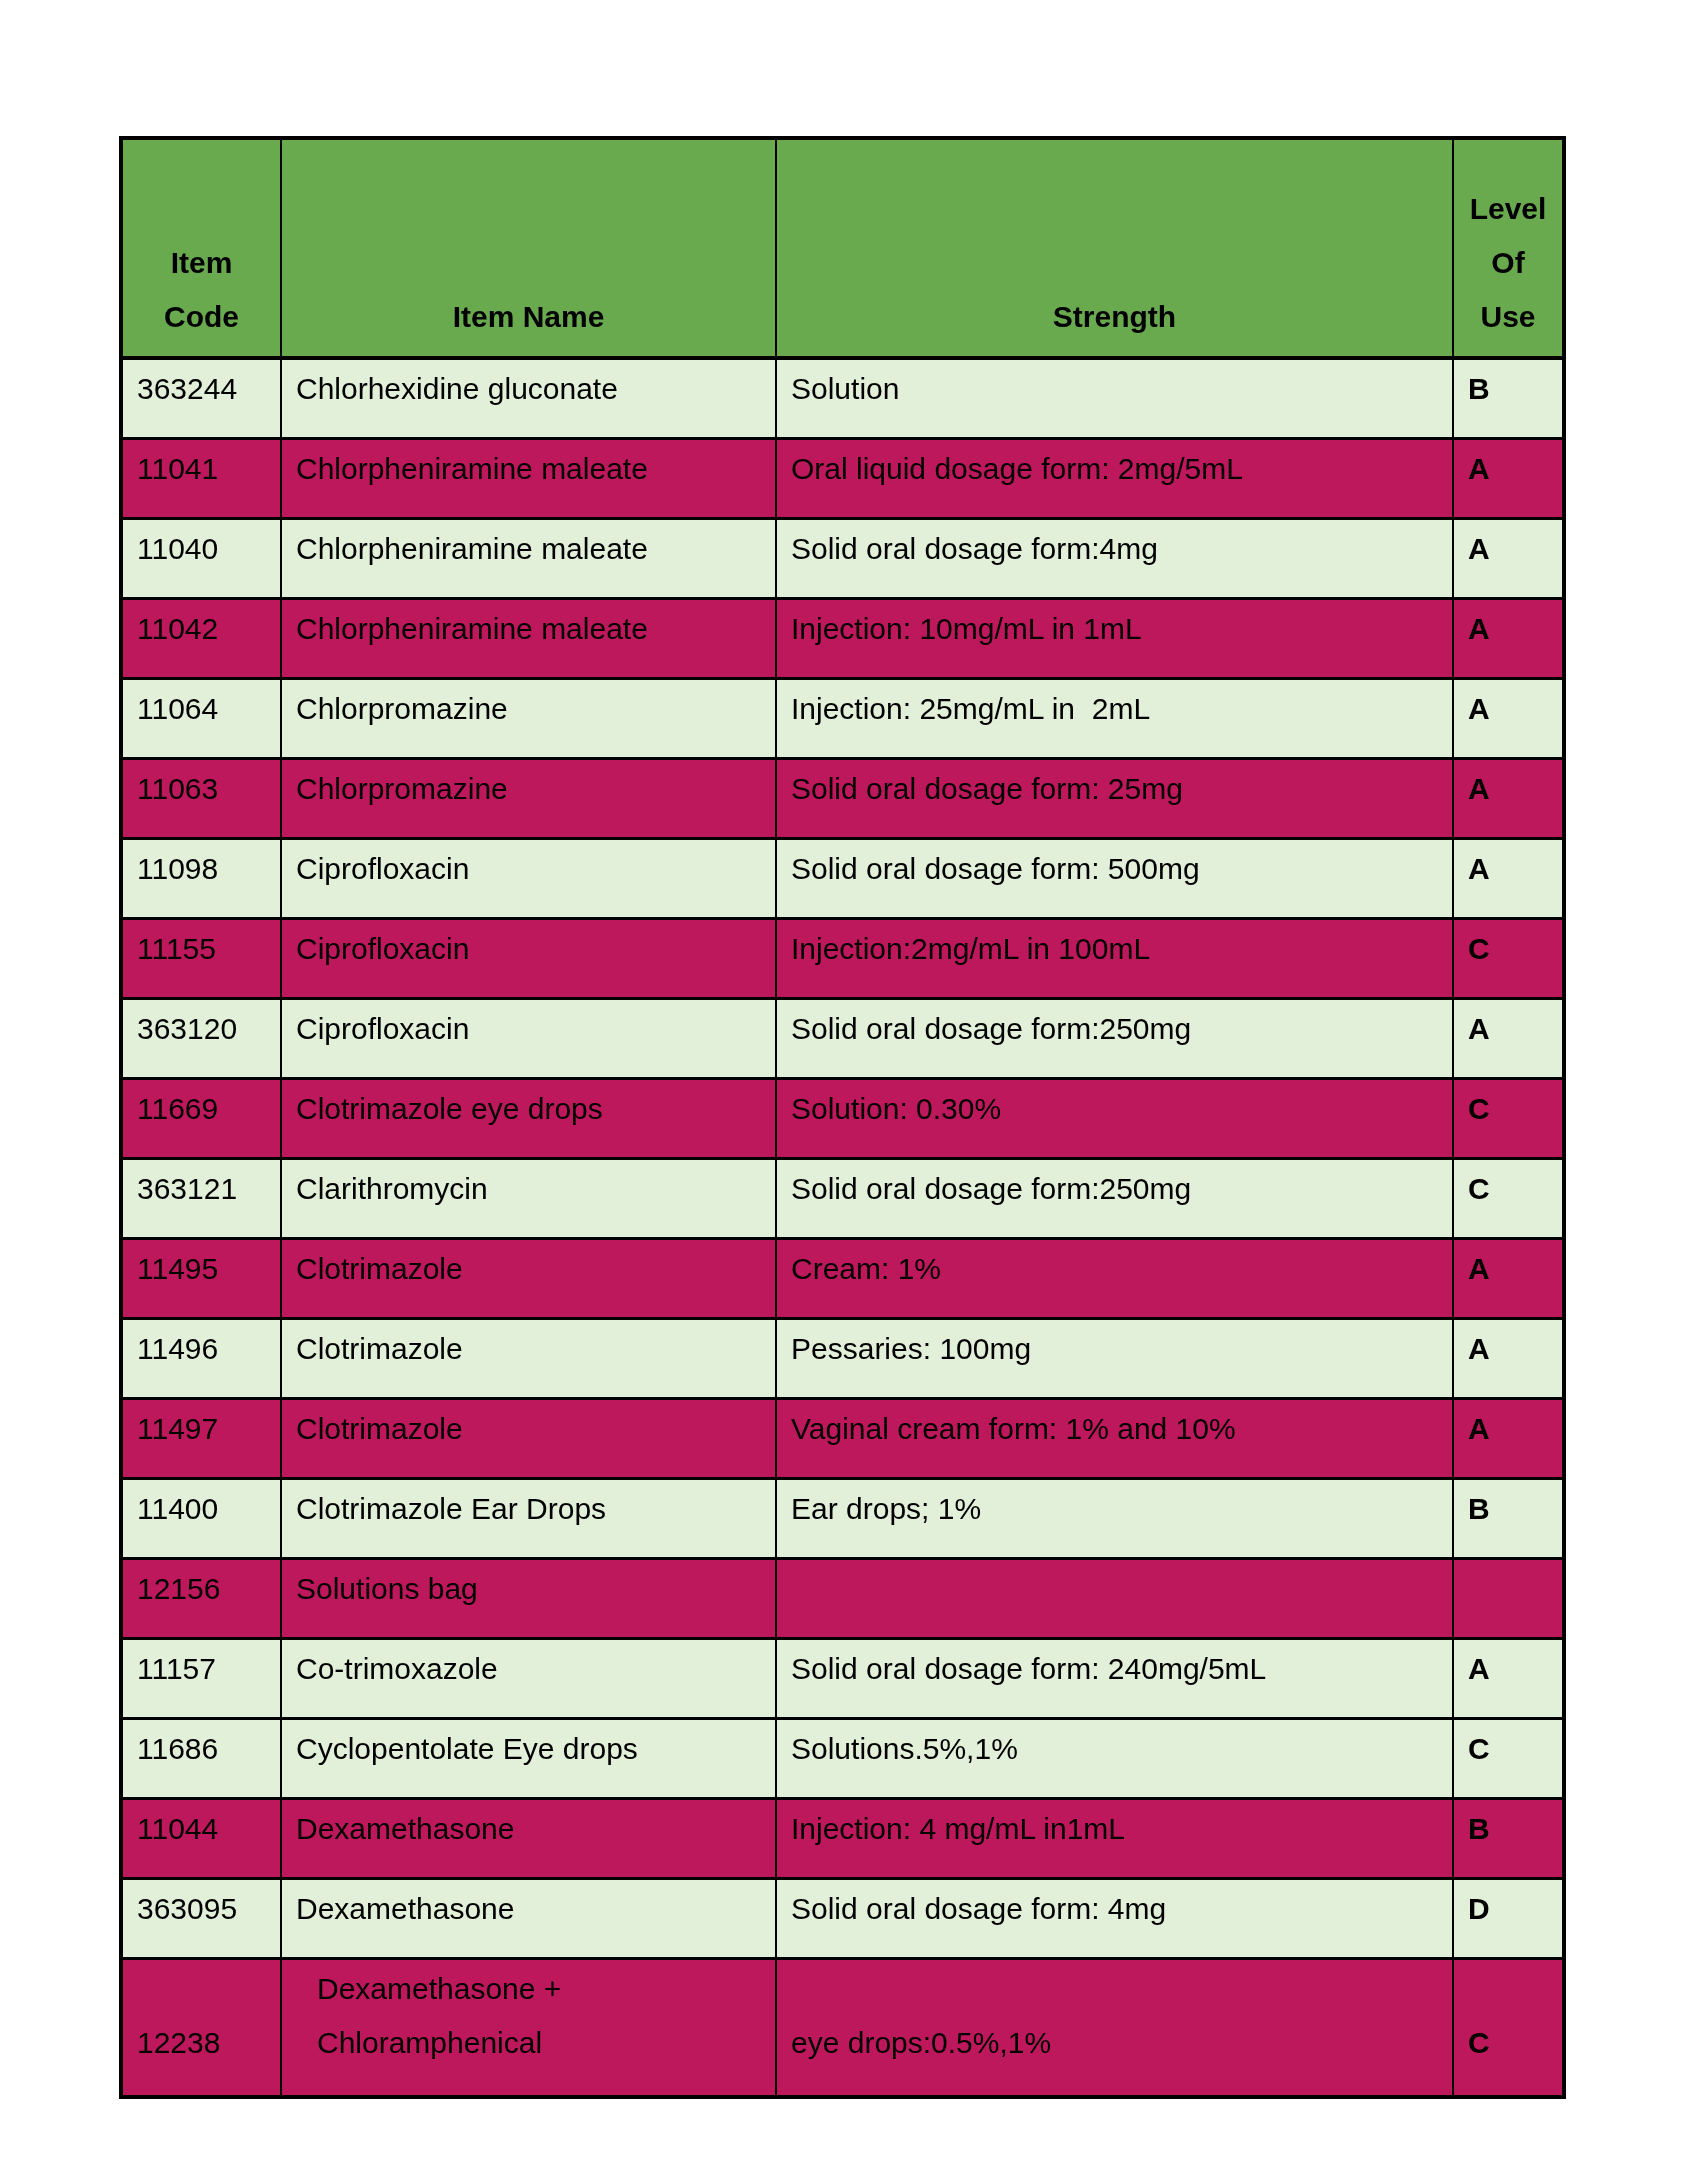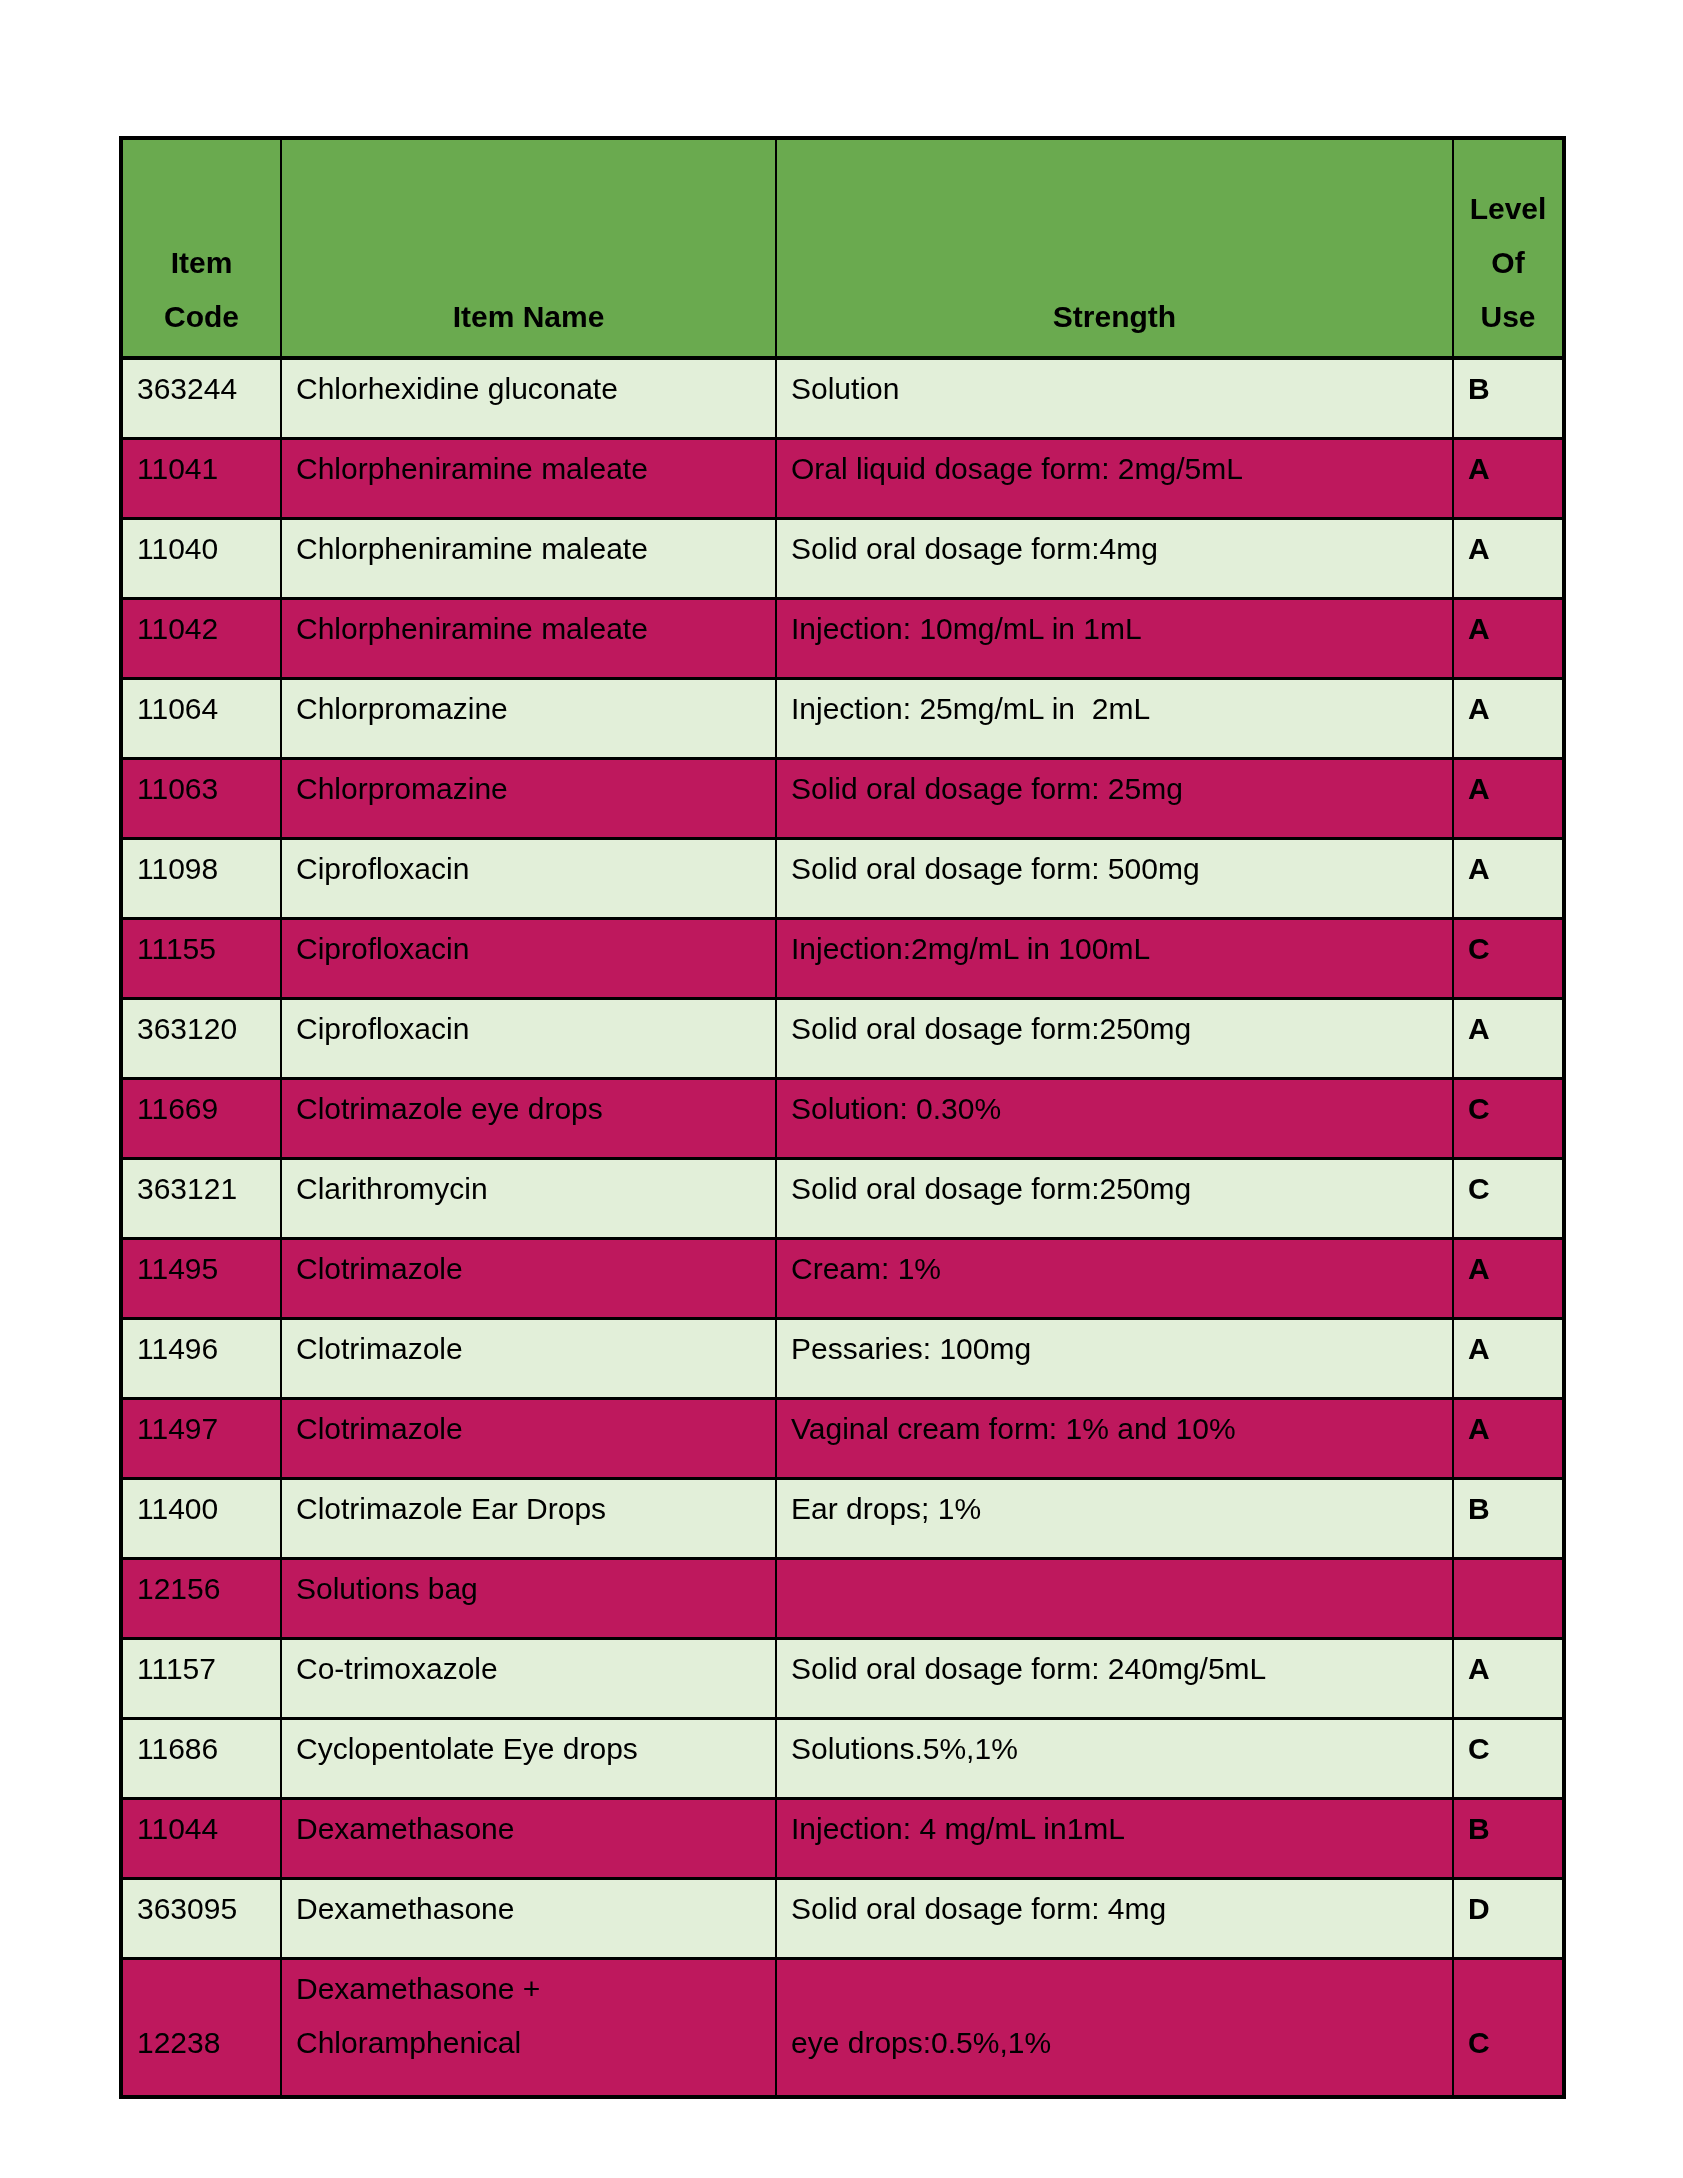--- a/index.html
+++ b/index.html
@@ -59,21 +59,21 @@
     display: block;
     white-space: pre-wrap;
   }
   .cell-level .txt { font-weight: bold; }
 
   
   tbody tr.row-tall { height: 139px; }
   tbody tr.row-tall .cell-code,
   tbody tr.row-tall .cell-strength,
   tbody tr.row-tall .cell-level { padding-top: 56px; }
-  tbody tr.row-tall .cell-name .txt { max-width: 327px; }
+  tbody tr.row-tall .cell-name .txt { max-width: 327px; margin-left: 21px; }
 </style>
 </head>
 <body>
 
 <div class="page">
   <table class="drug-table">
     <colgroup>
       <col class="c-code">
       <col class="c-name">
       <col class="c-strength">

